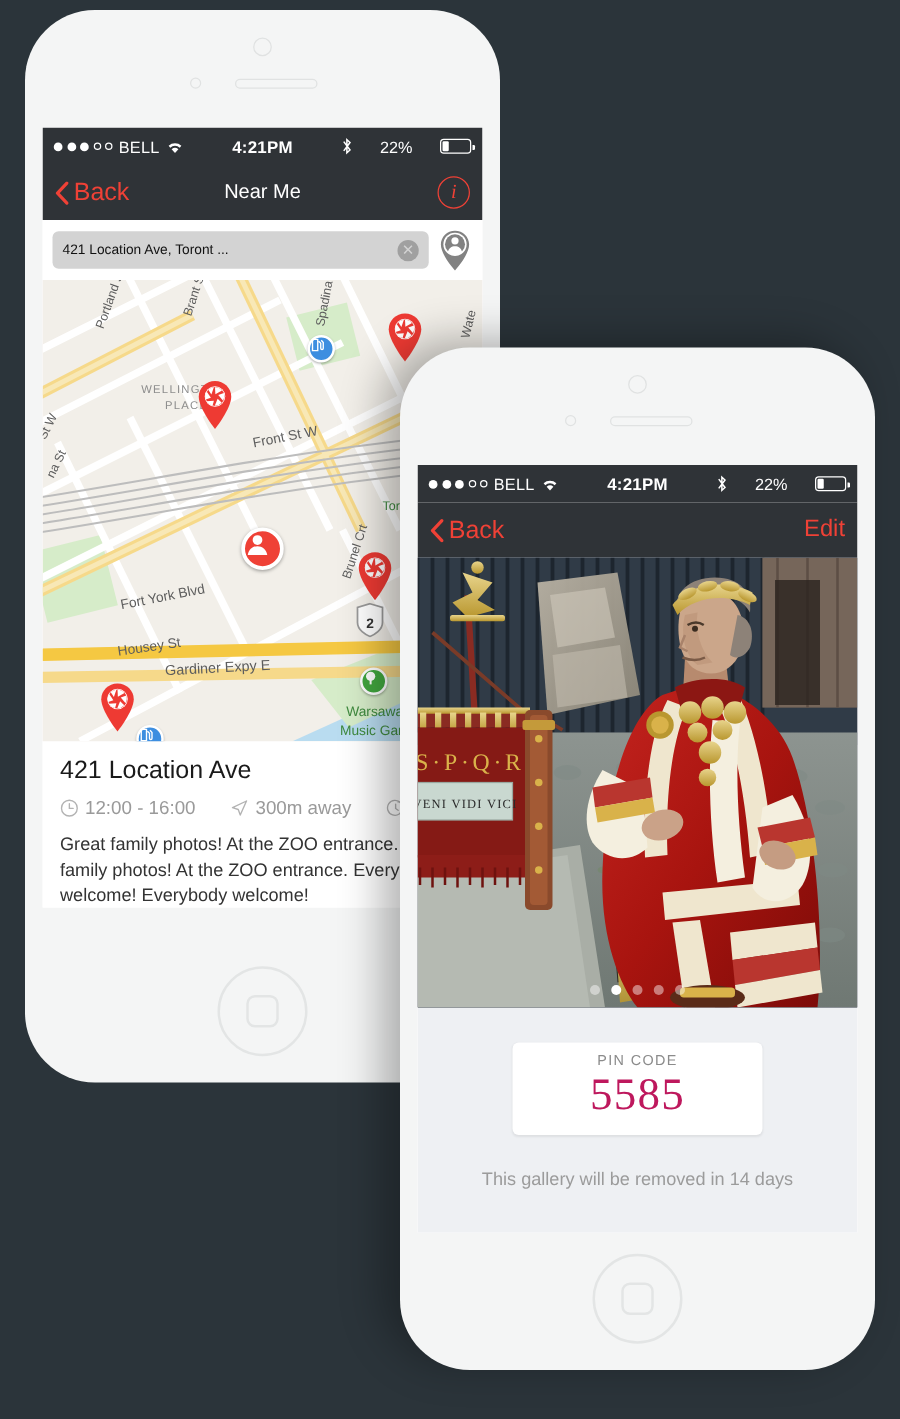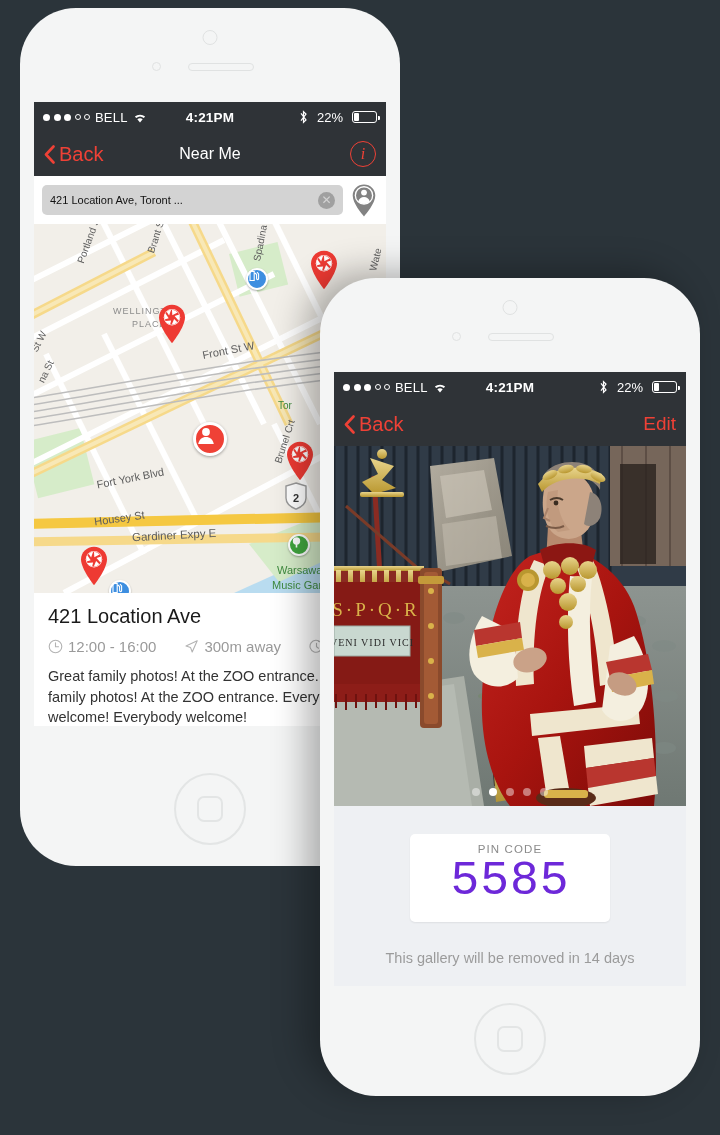--- a/index.html
+++ b/index.html
@@ -61,21 +61,21 @@
   .dots i { width: 7px; height: 7px; border-radius: 50%; background: #fff; display: block; }
   .dots i.off { background: transparent; border: 1.2px solid #fff; width: 6px; height: 6px; }
   .carrier { font-size: 13px; letter-spacing: .2px; }
   .wifi { width: 14px; height: 11px; position: relative; }
   .wifi svg { display: block; }
   .sb-time {
     position: absolute; left: 0; right: 0; text-align: center;
     font-size: 13.5px; font-weight: bold; letter-spacing: .2px;
     pointer-events: none;
   }
-  .sb-right { margin-left: auto; display: flex; align-items: center; gap: 9px; font-size: 13px; }
+  .sb-right { margin-left: auto; display: flex; align-items: center; gap: 22px; font-size: 13px; }
   .batt { width: 25px; height: 12px; border: 1.3px solid #fff; border-radius: 3px;
           position: relative; padding: 1.4px; }
   .batt::after { content:""; position: absolute; right: -4px; top: 3.5px;
                  width: 2.4px; height: 4px; background: #fff; border-radius: 0 1px 1px 0; }
   .batt b { display: block; height: 100%; width: 22%; background: #fff; border-radius: 1px; }
 
   
   .navbar {
     height: 44px; background: #2f3337; color: #fff;
     display: flex; align-items: center; padding: 0 10px; position: relative;
@@ -151,22 +151,22 @@
   .dots-page i.on { background: #fff; }
 
   
   .pinpanel { background: #eef0f3; height: 254px; padding-top: 28px; }
   .pinbox {
     width: 200px; margin: 0 auto; background: #fff; border-radius: 5px;
     padding: 9px 0 13px; text-align: center;
     box-shadow: 0 1px 2px rgba(0,0,0,.07);
   }
   .pinbox .lbl { font-size: 11.5px; letter-spacing: 1.1px; color: #8b8b8b; }
-  .pinbox .code { font-size: 48px; color: #6d28d9; font-weight: 300; letter-spacing: 1px;
-                  line-height: 1.12; font-family: Liberation Mono, monospace; }
+  .pinbox .code { font-size: 36px; color: #be185d; font-weight: 300; letter-spacing: 1px;
+                  line-height: 1.12; font-family: Liberation Serif, serif; }
   .pinnote { text-align: center; margin-top: 28px; color: #9b9b9b; font-size: 14.5px; }
 </style>
 </head>
 <body>
 
 <div class="stage">
 
   <div class="phone back">
     <div class="bezel-top">
       <div class="cam"></div>
@@ -287,21 +287,21 @@
         <div class="mroad" style="left:200px; top:4px; transform:rotate(-79deg);">Spadina Ave</div>
         <div class="mroad" style="left:-6px; top:112px; transform:rotate(-63deg);">St W</div>
         <div class="mroad" style="left:0px; top:142px; transform:rotate(-64deg);">na St</div>
         <div class="mroad" style="left:168px; top:120px; transform:rotate(-11deg); font-size:11px;">Front St W</div>
         <div class="mroad" style="left:228px; top:212px; transform:rotate(-72deg);">Brunel Crt</div>
         <div class="mroad" style="left:62px; top:248px; transform:rotate(-11deg); font-size:11px;">Fort York Blvd</div>
         <div class="mroad" style="left:60px; top:288px; transform:rotate(-8deg); font-size:11px;">Housey St</div>
         <div class="mroad" style="left:98px; top:305px; transform:rotate(-3deg); font-size:11.5px;">Gardiner Expy E</div>
         <div class="mroad" style="left:330px; top:30px; transform:rotate(-76deg);">Wate</div>
 
-        <div class="mgreen" style="left:244px; top:176px;">Tor</div>
+        <div class="mgreen" style="left:272px; top:176px;">Tor</div>
         <div class="mgreen" style="left:243px; top:340px; font-size:11px;">Warsawa</div>
         <div class="mgreen" style="left:238px; top:355px; font-size:11px;">Music Gar</div>
 
         <div class="gas" style="left:212px; top:44px;">
           <svg width="12" height="12" viewBox="0 0 12 12">
               <path d="M2 1.5h4.2v9H2zM7 3l1.6 1.6v4a1 1 0 0 0 2 0V4L9 2.2" fill="none" stroke="#fff" stroke-width="1.1"></path>
             </svg>
         </div>
         <div class="park" style="left:254px; top:310px;">
           <svg width="13" height="13" viewBox="0 0 13 13">

